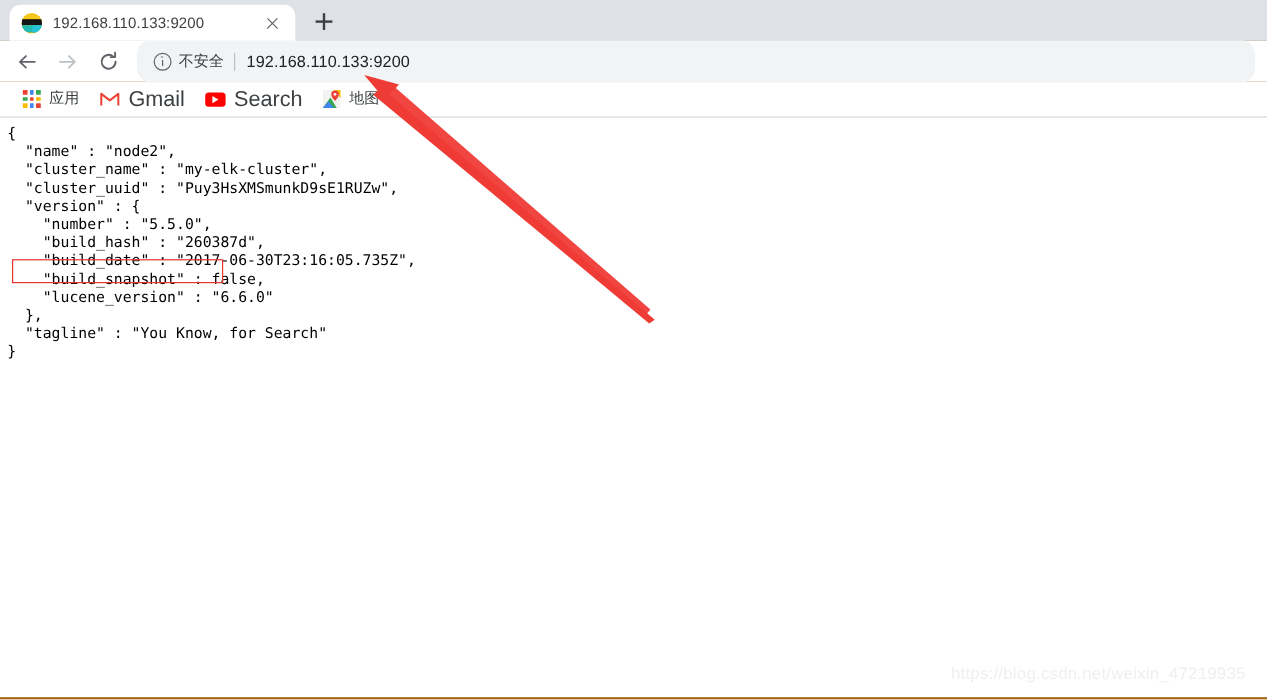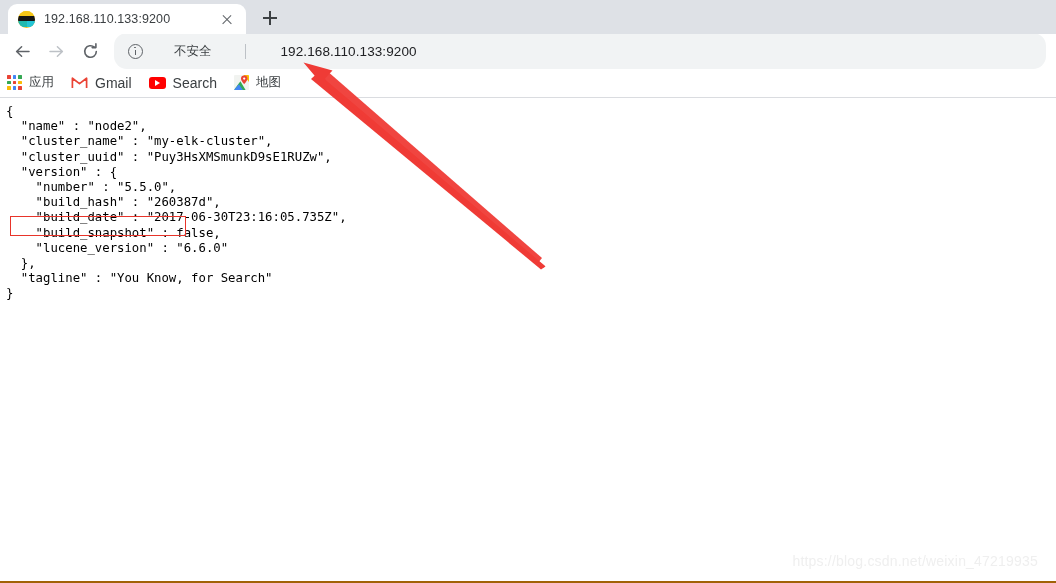--- a/index.html
+++ b/index.html
@@ -141,21 +141,20 @@
     flex: 1 1 auto;
     height: 36px;
     background: #f1f3f4;
     border-radius: 13px;
     display: flex;
     align-items: center;
     padding: 0 14px;
     margin-left: 4px;
     box-sizing: border-box;
     cursor: text;
-    gap: 25px;
   }
   .info-icon {
     width: 15px; height: 15px;
     flex: 0 0 15px;
     border: 1.3px solid #5f6368;
     border-radius: 50%;
     position: relative;
     box-sizing: border-box;
     margin-right: 6px;
   }
@@ -193,34 +192,35 @@
     white-space: nowrap;
     letter-spacing: .1px;
   }
 
   
   .bookmarks {
     height: 30px;
     background: #ffffff;
     display: flex;
     align-items: center;
+    padding-left: 12px;
     border-bottom: 1px solid #dadce0;
     box-sizing: border-box;
   }
   .bm {
     display: flex;
     align-items: center;
     height: 24px;
     padding: 0 7px;
     border-radius: 4px;
     margin-right: 3px;
     cursor: pointer;
   }
   .bm-label {
-    font-size: 14px;
+    font-size: 18px;
     color: #3c4043;
     white-space: nowrap;
     margin-left: 7px;
   }
   .bm-label.cn { font-size: 12.5px; }
 
   
   .apps-grid {
     width: 15px; height: 15px;
     flex: 0 0 15px;

